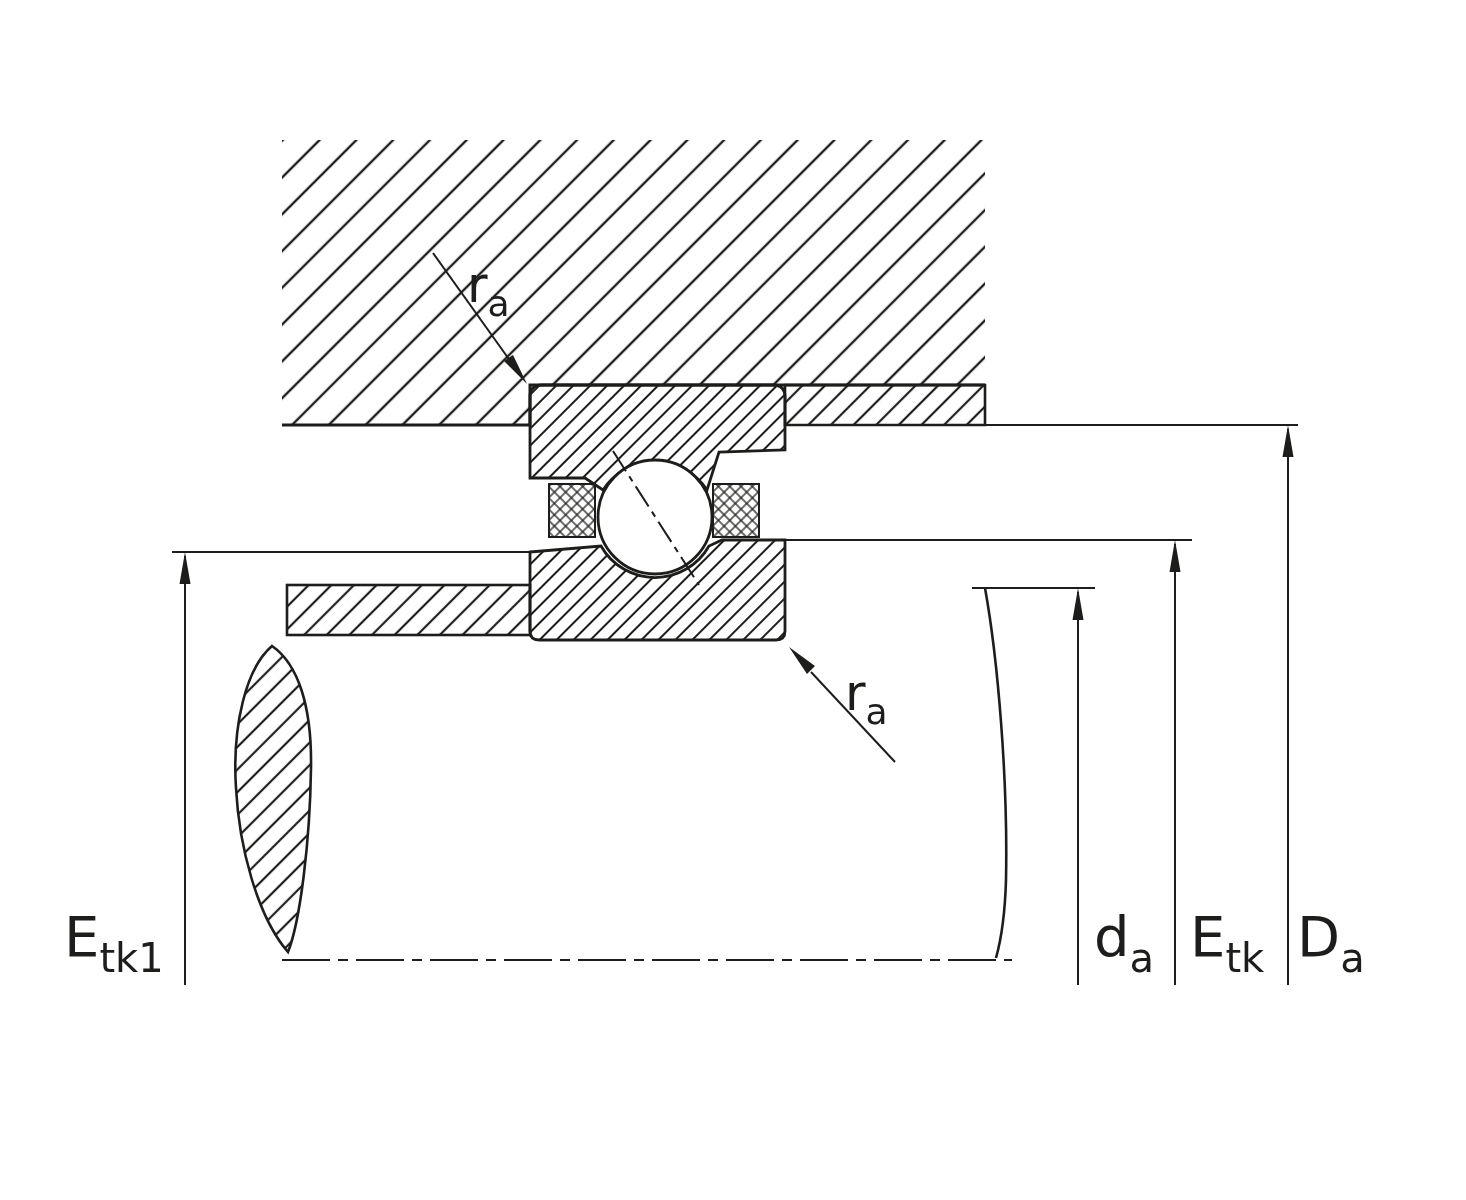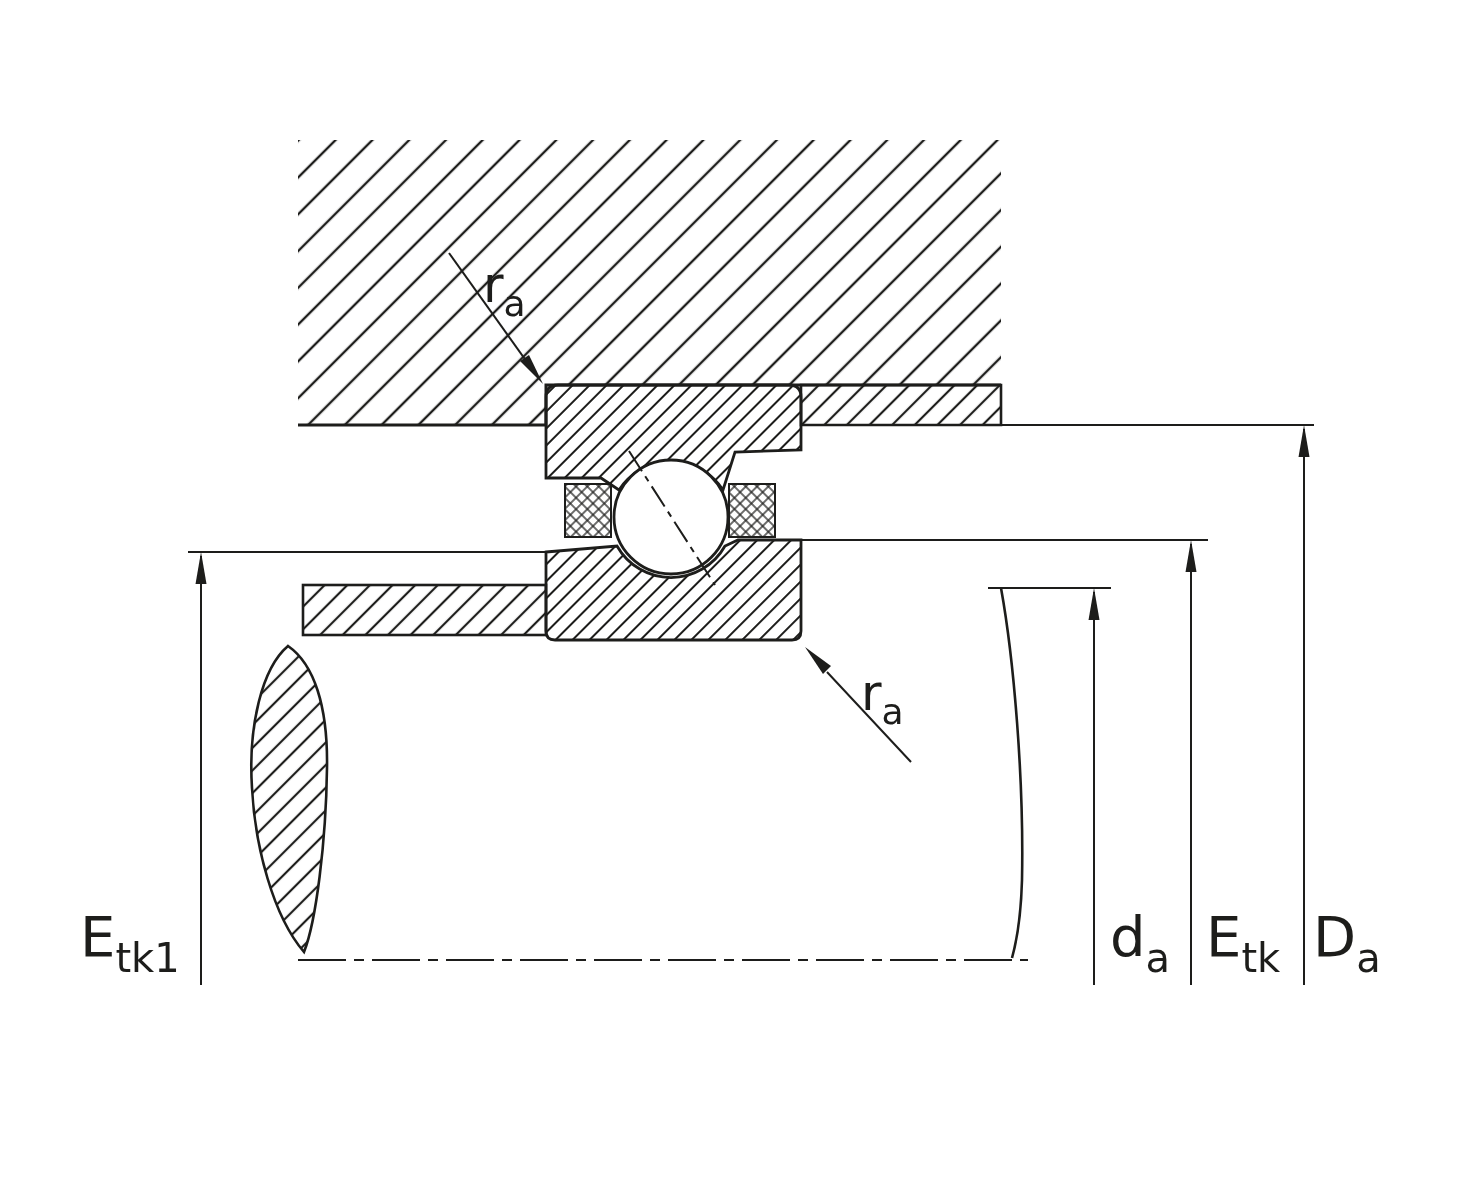--- a/index.html
+++ b/index.html
@@ -1,16 +1,16 @@
 <!DOCTYPE html>
 <html style="--ink: #1d1d1b; --paper: #ffffff;"><head>
 <meta charset="utf-8">
 <style>
   html,body{margin:0;padding:0;background:var(--paper,#ffffff);}
-  .stage{width:1362px;height:1200px;position:relative;background:var(--paper,#ffffff);overflow:hidden;padding-left:16px;}
+  .stage{width:1362px;height:1200px;position:relative;background:var(--paper,#ffffff);overflow:hidden;}
   svg{display:block;}
   svg text{font-family:"DejaVu Sans","Liberation Sans",sans-serif;fill:var(--ink,#1d1d1b);}
   .s{stroke:var(--ink,#1d1d1b);fill:none;stroke-linecap:butt;}
   .f{fill:var(--ink,#1d1d1b);stroke:none;}
   .hl{stroke:var(--ink,#1d1d1b);}
   .w{fill:#ffffff;}
 </style>
 </head>
 <body>
 

